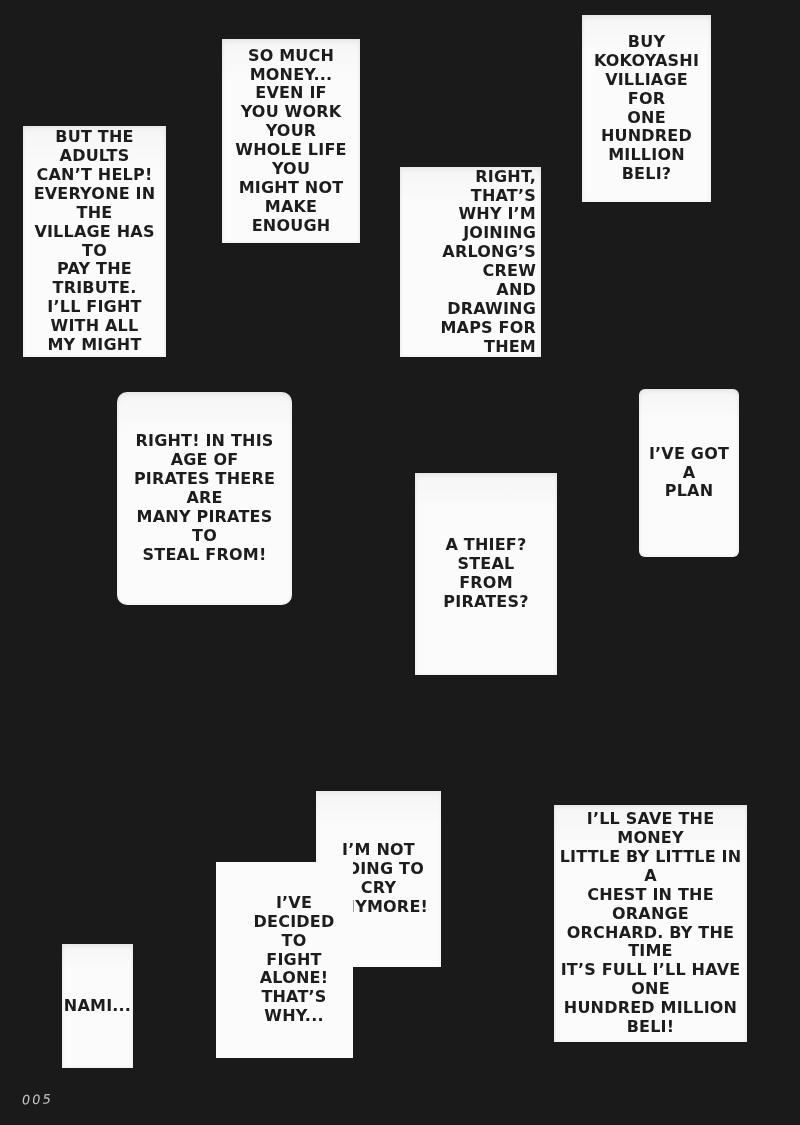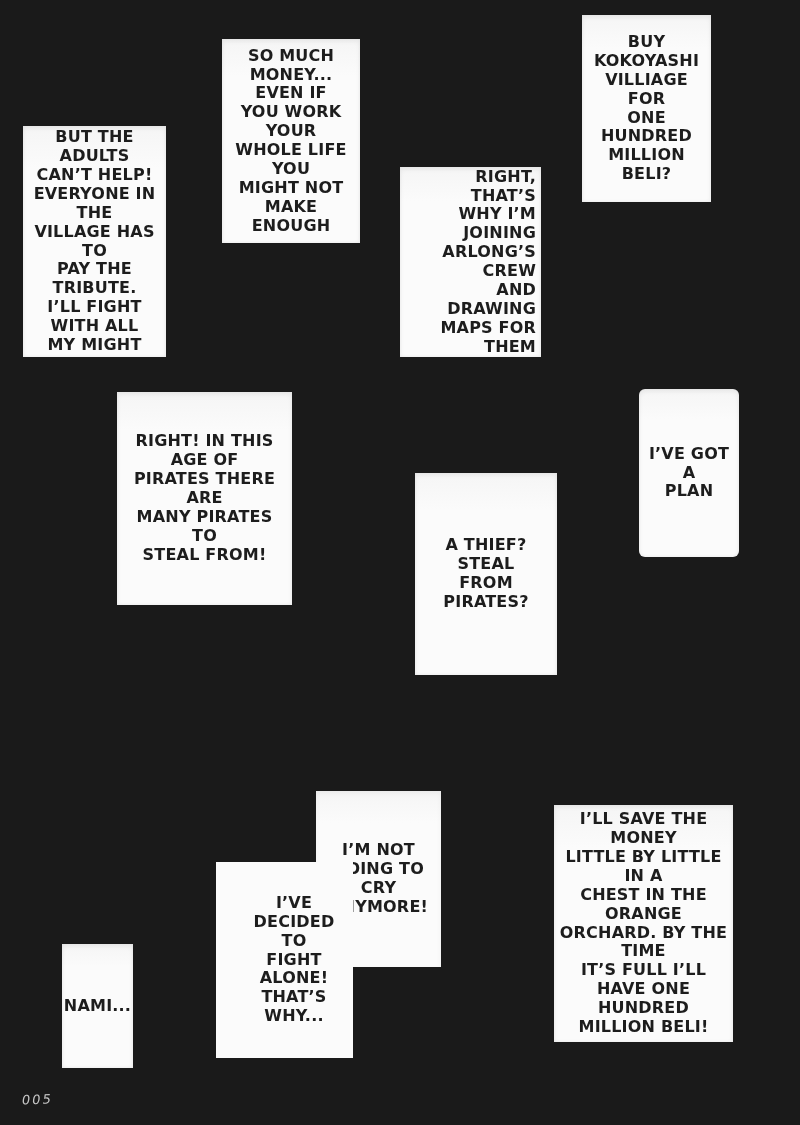--- a/index.html
+++ b/index.html
@@ -33,25 +33,25 @@
     font-size: 16px;
     line-height: 1.18;
     letter-spacing: 0.2px;
   }
   
   .b1  { left: 582px; top: 15px;  width: 129px; height: 187px; }
   .b2  { left: 222px; top: 39px;  width: 138px; height: 204px; }
   .b3  { left: 23px;  top: 126px; width: 143px; height: 231px; }
   .b4  { left: 400px; top: 167px; width: 141px; height: 190px; text-align: right; }
   .b5  { left: 639px; top: 389px; width: 100px; height: 168px; border-radius: 6px; }
-  .b6  { left: 117px; top: 392px; width: 175px; height: 213px; }
+  .b6  { left: 117px; top: 392px; width: 175px; height: 213px; border-radius: 10px; }
   .b7  { left: 415px; top: 473px; width: 142px; height: 202px; }
   .b8  { left: 316px; top: 757px; width: 125px; height: 176px; box-shadow: inset 0 2px 5px rgba(0,0,0,0.05); margin-top: 34px; }
   .b9  { left: 216px; top: 862px; width: 137px; height: 196px; box-shadow: none; background: #fbfbfb; padding-left: 24px; }
-  .b10 { left: 554px; top: 805px; width: 179px; height: 237px; }
+  .b10 { left: 554px; top: 805px; width: 193px; height: 237px; }
   .b11 { left: 62px;  top: 944px; width: 71px;  height: 124px; }
   .page-number {
     position: absolute;
     left: 22px;
     top: 1092px;
     color: #c6c6c6;
     font-size: 13px;
     letter-spacing: 2px;
     transform: skewX(-10deg) rotate(-2deg);
     font-weight: 400;

